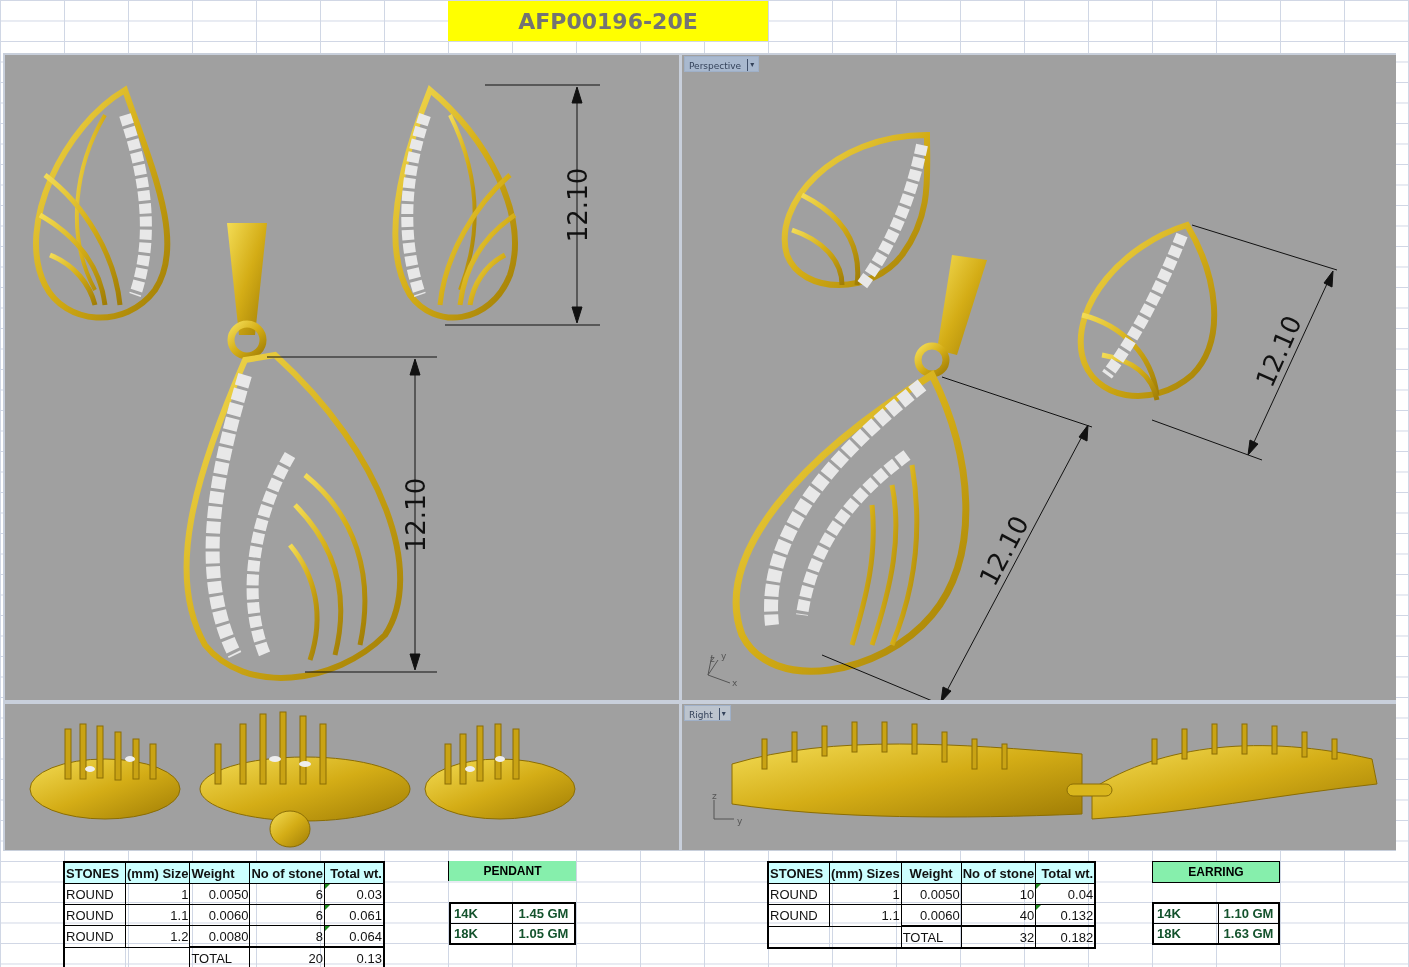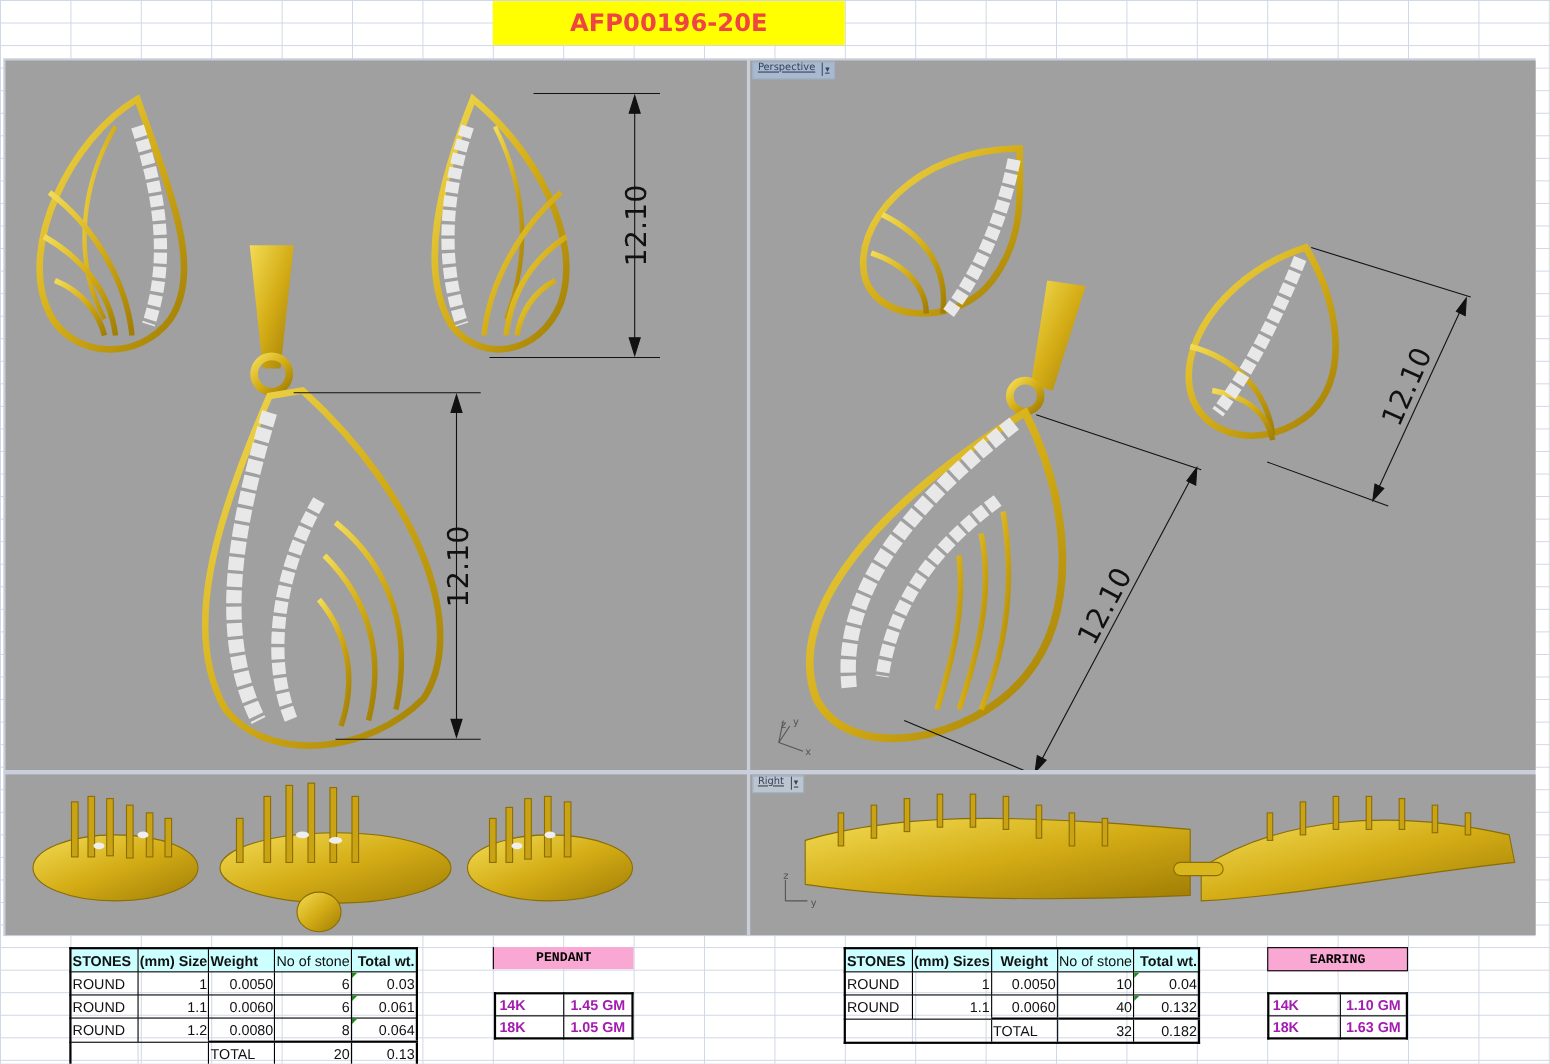--- a/index.html
+++ b/index.html
@@ -9,54 +9,54 @@
     background-image:
       linear-gradient(to right, #d0d7e5 1px, transparent 1px),
       linear-gradient(to bottom, #d0d7e5 1px, transparent 1px);
     background-size: 64px 20.5px;
     background-position: 0px 0px;
     font-family: "Liberation Sans", sans-serif;
   }
   .title-cell {
     position: absolute; left: 448px; top: 1px; width: 320px; height: 40px;
     background: #ffff00; display: flex; align-items: center; justify-content: center;
-    font-family: "DejaVu Sans", sans-serif; font-weight: bold; font-size: 22px; color: #ef4444;
+    font-family: "DejaVu Sans", sans-serif; font-weight: bold; font-size: 22px; color: #737373;
   }
   .vp-frame { position: absolute; left: 3px; top: 53px; width: 1393px; height: 798px; background: #c8cfdb; }
   .vp { position: absolute; background: #a0a0a0; overflow: hidden; }
   .vp svg { position: absolute; left: 0; top: 0; }
   .vp-label {
     position: absolute; left: 2px; top: 1px; height: 14px; padding: 0 4px;
     background: #a9b9cf; font-family: "DejaVu Sans", sans-serif; font-size: 9px; color: #34425a;
-    display: flex; align-items: flex-start; gap: 6px; border: 1px solid #9fb0c8; text-decoration: underline;
+    display: flex; align-items: flex-end; gap: 6px; border: 1px solid #9fb0c8;
   }
   .vp-label.light { background: #bcc4ce; }
   .vp-label .dd {
     border-left: 1px solid #40506a; padding-left: 2px; font-size: 8px; line-height: 12px;
   }
   .dim-text { font-family: "DejaVu Sans", sans-serif; font-size: 26px; fill: #111; }
   .axis-text { font-family: "DejaVu Sans", sans-serif; font-size: 9px; fill: #555; }
 
   table.grid { position: absolute; border-collapse: collapse; font-size: 13px; color: #111; }
   table.grid td { height: 20px; padding: 0 1px; border: 1px solid #000; white-space: nowrap; overflow: hidden; }
   table.grid td.num { text-align: right; }
   table.grid tr.hdr td { background: #ccffff; font-weight: bold; font-size: 13px; }
-  table.grid tr.hdr td.plain { font-weight: normal; }
+  table.grid tr.hdr td.plain { font-weight: bold; }
   table.grid td.flag { position: relative; }
   table.grid td.flag::before {
     content: ""; position: absolute; left: 0; top: 0;
     border-top: 5px solid #1e8a1e; border-right: 5px solid transparent;
   }
   .tag {
-    position: absolute; height: 20px; background: #f9a8d4; border: 1.5px solid #000;
+    position: absolute; height: 20px; background: #86efac; border: 1.5px solid #000;
     font-weight: bold; font-size: 13px; display: flex; align-items: center; justify-content: center;
-    font-family: Liberation Mono, monospace; font-size: 12px;
+    font-family: Liberation Sans, sans-serif; font-size: 12px;
   }
   table.wt { position: absolute; border-collapse: collapse; border: 2px solid #000; }
-  table.wt td { height: 19px; font-weight: bold; font-size: 13px; color: #a21caf; padding: 0 3px; border: 1px solid #000; }
+  table.wt td { height: 19px; font-weight: bold; font-size: 13px; color: #14532d; padding: 0 3px; border: 1px solid #000; }
   table.wt td.val { text-align: center; }
 </style>
 </head>
 <body>
 
 <div class="title-cell">AFP00196-20E</div>
 
 <div class="vp-frame">
 
   <div class="vp" style="left:2px;top:2px;width:674px;height:645px;">

